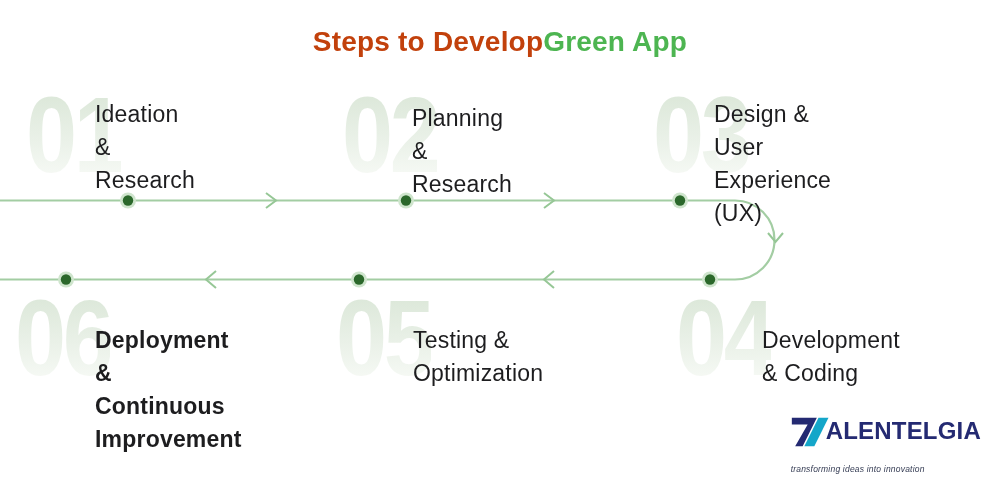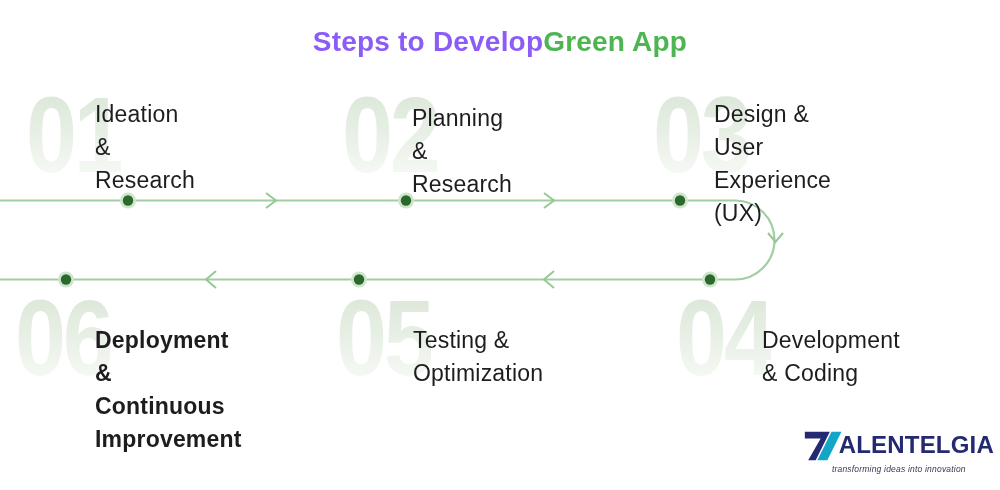--- a/index.html
+++ b/index.html
@@ -5,21 +5,21 @@
   html,body{margin:0;padding:0;background:#ffffff;}
   #stage{
     position:relative;width:1000px;height:490px;background:#ffffff;
     overflow:hidden;font-family:"Liberation Sans",sans-serif;
   }
   
   .title{
     position:absolute;top:26px;left:0;width:1000px;text-align:center;
     font-size:28px;font-weight:700;letter-spacing:.2px;
   }
-  .title .t-prefix{color:#8b5cf6;}
+  .title .t-prefix{color:#c2410c;}
   .title .t-hl{color:#4db551;}
   
   #timeline{position:absolute;top:0;left:0;}
   
   .step{position:absolute;}
   .step-num{
     position:absolute;font-size:108px;font-weight:800;line-height:1;
     letter-spacing:-4px;color:#e2ecdf;
     transform:scaleX(.85);transform-origin:left top;
     background:linear-gradient(180deg,#d8e5d5 0%,#eaf1e8 55%,#fafcf9 100%);
@@ -40,33 +40,33 @@
   #step5 .step-num{left:336px;top:284px;}
   #step6 .step-num{left:15px;top:284px;}
   
   #step1 .step-label{left:95px;top:98px;}
   #step2 .step-label{left:412px;top:102px;}
   #step3 .step-label{left:714px;top:98px;}
   #step4 .step-label{left:762px;top:324px;}
   #step5 .step-label{left:413px;top:324px;}
   #step6 .step-label{left:95px;top:324px;font-weight:bold;}
   
-  .logo{position:absolute;right:6px;bottom:16px;text-align:center;}
+  .logo{position:absolute;right:19px;bottom:16px;text-align:left;}
   .logo-row{display:flex;align-items:flex-start;justify-content:flex-end;}
   .logo-mark{flex:0 0 auto;margin-right:-5px;position:relative;top:1px;}
   .logo-word{
     font-size:24px;font-weight:700;color:#242a72;letter-spacing:.2px;
     line-height:34px;
   }
   .logo-sub{
     font-size:10.5px;font-weight:700;color:#14a6c9;letter-spacing:2.4px;
     margin-top:-4px;
   }
   .logo-tag{
-    font-size:8.5px;font-style:italic;color:#333a52;margin-top:2px;
+    font-size:8.5px;font-style:italic;color:#333a52;margin-top:16px;
     letter-spacing:.2px;
   }
 </style>
 </head>
 <body>
 
 <div id="stage">
 
   <div class="title">
     <span class="t-prefix">Steps to Develop</span><span class="t-hl">Green App</span>

